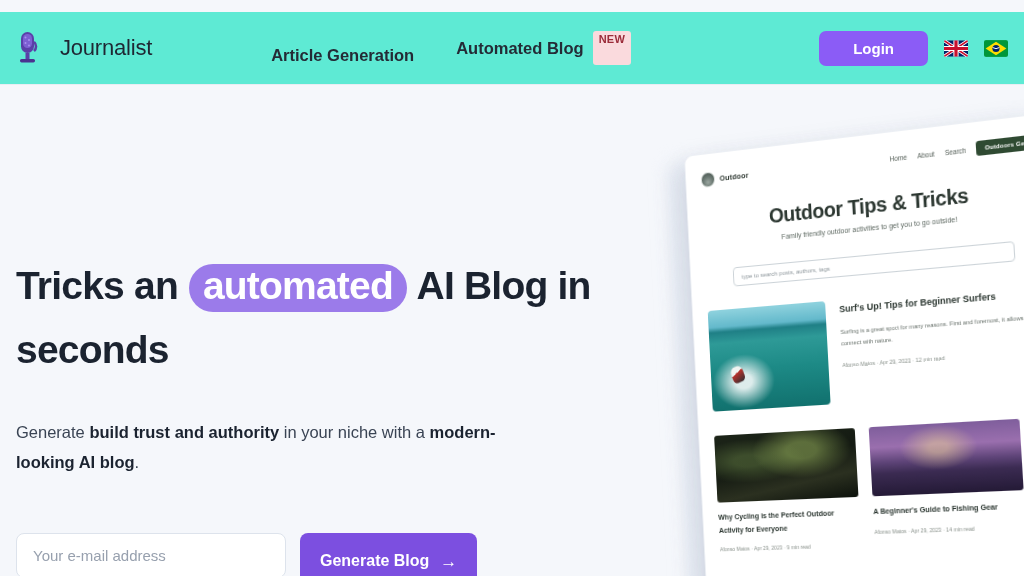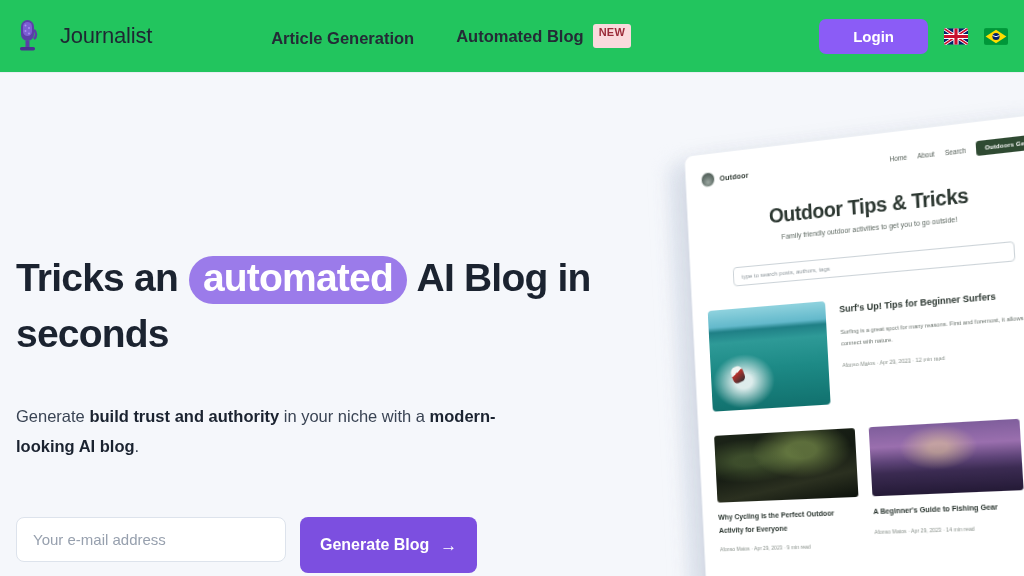--- a/index.html
+++ b/index.html
@@ -6,54 +6,54 @@
   html, body {
     width: 1024px; height: 576px;
     overflow: hidden;
     font-family: "Liberation Sans", sans-serif;
     background: #f5f7fb;
   }
   .page { position: relative; width: 1024px; height: 576px; background: #f5f7fb; overflow: hidden; }
 
   
   .header {
-    position: absolute; top: 0; left: 0; width: 1024px; height: 73px;
-    background: #22c55e;
+    position: absolute; top: 12px; left: 0; width: 1024px; height: 73px;
+    background: #5eead4;
     border-bottom: 1px solid #e9edf3;
     display: flex; align-items: center;
     z-index: 50;
   }
   .brand { display: flex; align-items: center; gap: 14px; padding-left: 16px; }
   .brand-logo { width: 30px; height: 36px; position: relative; display: block; }
   .brand-name { font-size: 22px; color: #1f2733; letter-spacing: -0.2px; }
 
   .nav { display: flex; align-items: flex-end; gap: 42px; margin-left: 119px; }
   .nav-item { font-size: 16.5px; font-weight: bold; color: #242b36; display: flex; align-items: center; gap: 9px; cursor: pointer; white-space: nowrap; }
   .badge-new {
     background: #fadadd; color: #9b2c3a; font-size: 11px; font-weight: bold;
-    padding: 3px 6px 10px; border-radius: 3px; letter-spacing: 0.3px; line-height: 1;
+    padding: 3px 6px 20px; border-radius: 3px; letter-spacing: 0.3px; line-height: 1;
   }
 
   .header-right { margin-left: auto; display: flex; align-items: center; gap: 16px; padding-right: 16px; }
   .login-btn {
     background: #8b5cf6; color: #fff; font-size: 15px; font-weight: bold;
     border: none; border-radius: 7px; padding: 9px 34px; cursor: pointer;
   }
   .flag { width: 24px; height: 17px; border-radius: 2px; overflow: hidden; display: block; cursor: pointer; }
 
   
   .hero-left { position: absolute; left: 16px; top: 248px; width: 580px; z-index: 20; }
   .headline {
     font-size: 39px; font-weight: bold; color: #1b2330;
     line-height: 1.12; letter-spacing: -0.8px;
   }
   .hl-pill {
     display: inline-block; background: #9b7bea; color: #ffffff;
     border-radius: 999px; padding: 0 14px 4px; line-height: 1.12;
-    margin: 8px 1px;
+    margin: 16px 1px;
   }
   .subhead {
     margin-top: 46px; font-size: 16.5px; color: #3a4454; line-height: 1.82; max-width: 505px;
   }
   .subhead b { color: #1b2330; }
 
   .cta-row { margin-top: 56px; display: flex; align-items: stretch; gap: 14px; }
   .email-input {
     width: 270px; height: 45px; border: 1px solid #dde3ec; border-radius: 8px;
     background: #fff; padding: 0 16px; font-size: 15px; color: #737373;

